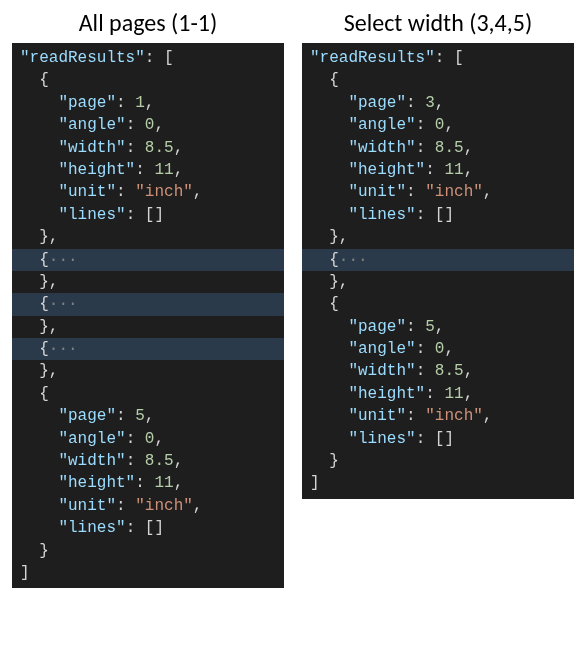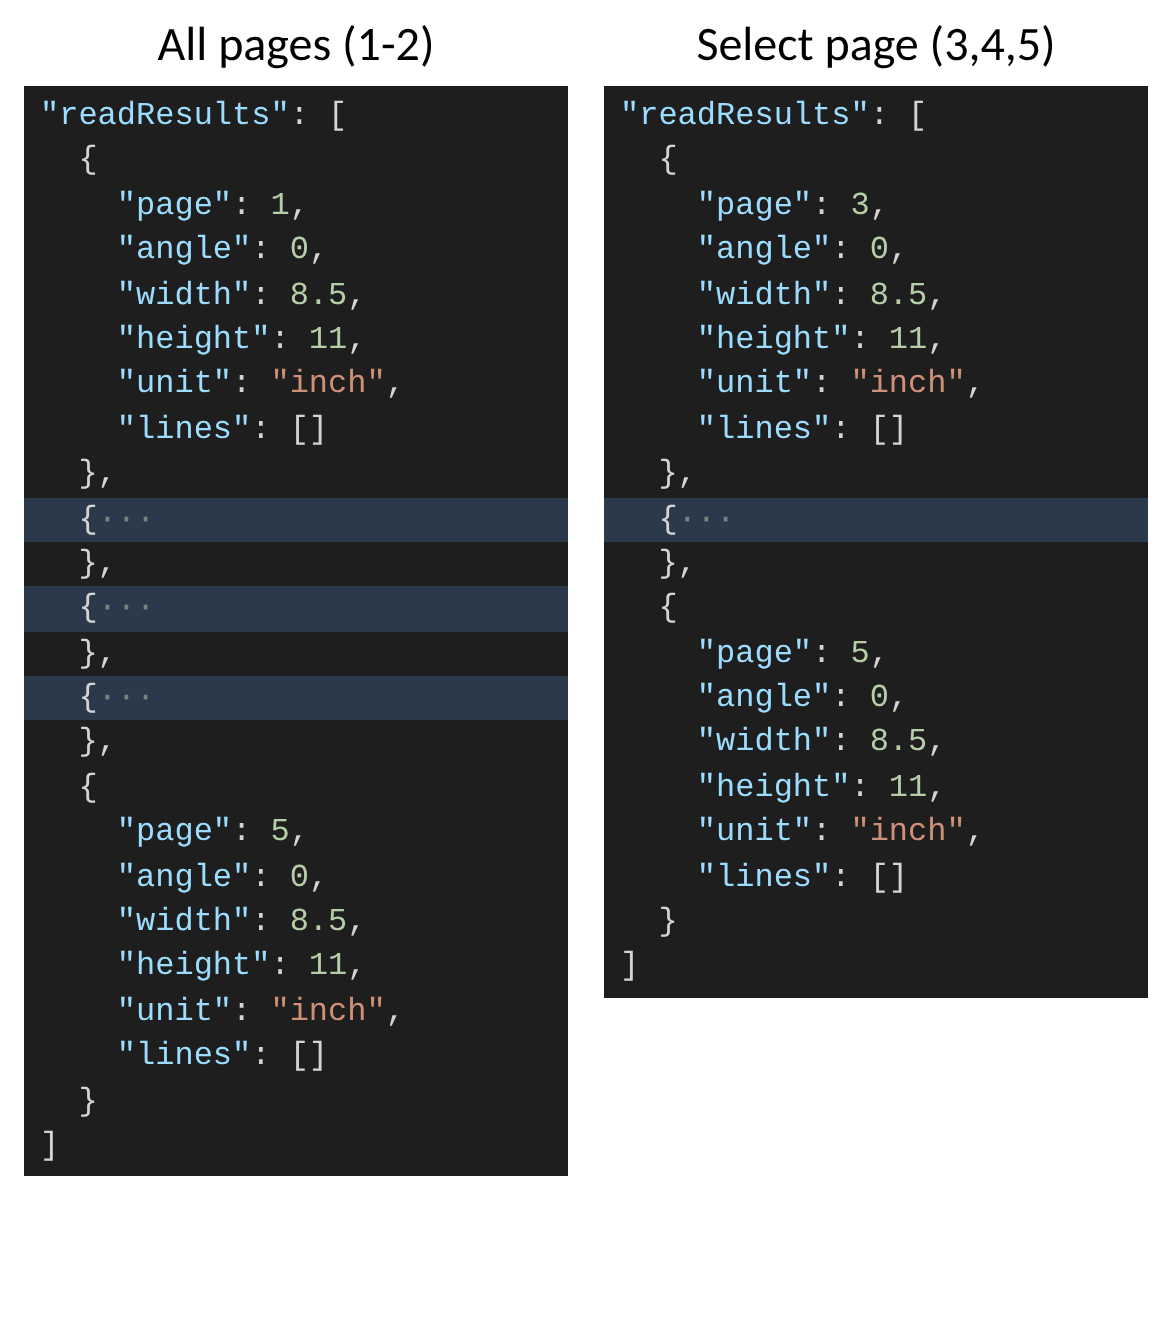--- a/index.html
+++ b/index.html
@@ -48,21 +48,21 @@
     .k-punc { color: #d4d4d4; }
     .k-brack { color: #d4d4d4; }
     .fold-dots { color: #808080; }
   </style>
 </head>
 <body>
 
 <div class="container">
 
   <div class="column">
-    <div class="col-title">All pages (1-2)</div>
+    <div class="col-title">All pages (1-1)</div>
     <div class="editor">
       <div class="ed-line"><span class="k-key">"readResults"</span><span class="k-punc">: [</span></div>
       <div class="ed-line">  <span class="k-brack">{</span></div>
       <div class="ed-line">    <span class="k-key">"page"</span><span class="k-punc">: </span><span class="k-num">1</span><span class="k-punc">,</span></div>
       <div class="ed-line">    <span class="k-key">"angle"</span><span class="k-punc">: </span><span class="k-num">0</span><span class="k-punc">,</span></div>
       <div class="ed-line">    <span class="k-key">"width"</span><span class="k-punc">: </span><span class="k-num">8.5</span><span class="k-punc">,</span></div>
       <div class="ed-line">    <span class="k-key">"height"</span><span class="k-punc">: </span><span class="k-num">11</span><span class="k-punc">,</span></div>
       <div class="ed-line">    <span class="k-key">"unit"</span><span class="k-punc">: </span><span class="k-str">"inch"</span><span class="k-punc">,</span></div>
       <div class="ed-line">    <span class="k-key">"lines"</span><span class="k-punc">: </span><span class="k-punc">[]</span></div>
       <div class="ed-line">  <span class="k-brack">},</span></div>
@@ -78,21 +78,21 @@
       <div class="ed-line">    <span class="k-key">"width"</span><span class="k-punc">: </span><span class="k-num">8.5</span><span class="k-punc">,</span></div>
       <div class="ed-line">    <span class="k-key">"height"</span><span class="k-punc">: </span><span class="k-num">11</span><span class="k-punc">,</span></div>
       <div class="ed-line">    <span class="k-key">"unit"</span><span class="k-punc">: </span><span class="k-str">"inch"</span><span class="k-punc">,</span></div>
       <div class="ed-line">    <span class="k-key">"lines"</span><span class="k-punc">: </span><span class="k-punc">[]</span></div>
       <div class="ed-line">  <span class="k-brack">}</span></div>
       <div class="ed-line"><span class="k-brack">]</span></div>
     </div>
   </div>
 
   <div class="column">
-    <div class="col-title">Select page (3,4,5)</div>
+    <div class="col-title">Select width (3,4,5)</div>
     <div class="editor">
       <div class="ed-line"><span class="k-key">"readResults"</span><span class="k-punc">: [</span></div>
       <div class="ed-line">  <span class="k-brack">{</span></div>
       <div class="ed-line">    <span class="k-key">"page"</span><span class="k-punc">: </span><span class="k-num">3</span><span class="k-punc">,</span></div>
       <div class="ed-line">    <span class="k-key">"angle"</span><span class="k-punc">: </span><span class="k-num">0</span><span class="k-punc">,</span></div>
       <div class="ed-line">    <span class="k-key">"width"</span><span class="k-punc">: </span><span class="k-num">8.5</span><span class="k-punc">,</span></div>
       <div class="ed-line">    <span class="k-key">"height"</span><span class="k-punc">: </span><span class="k-num">11</span><span class="k-punc">,</span></div>
       <div class="ed-line">    <span class="k-key">"unit"</span><span class="k-punc">: </span><span class="k-str">"inch"</span><span class="k-punc">,</span></div>
       <div class="ed-line">    <span class="k-key">"lines"</span><span class="k-punc">: </span><span class="k-punc">[]</span></div>
       <div class="ed-line">  <span class="k-brack">},</span></div>

